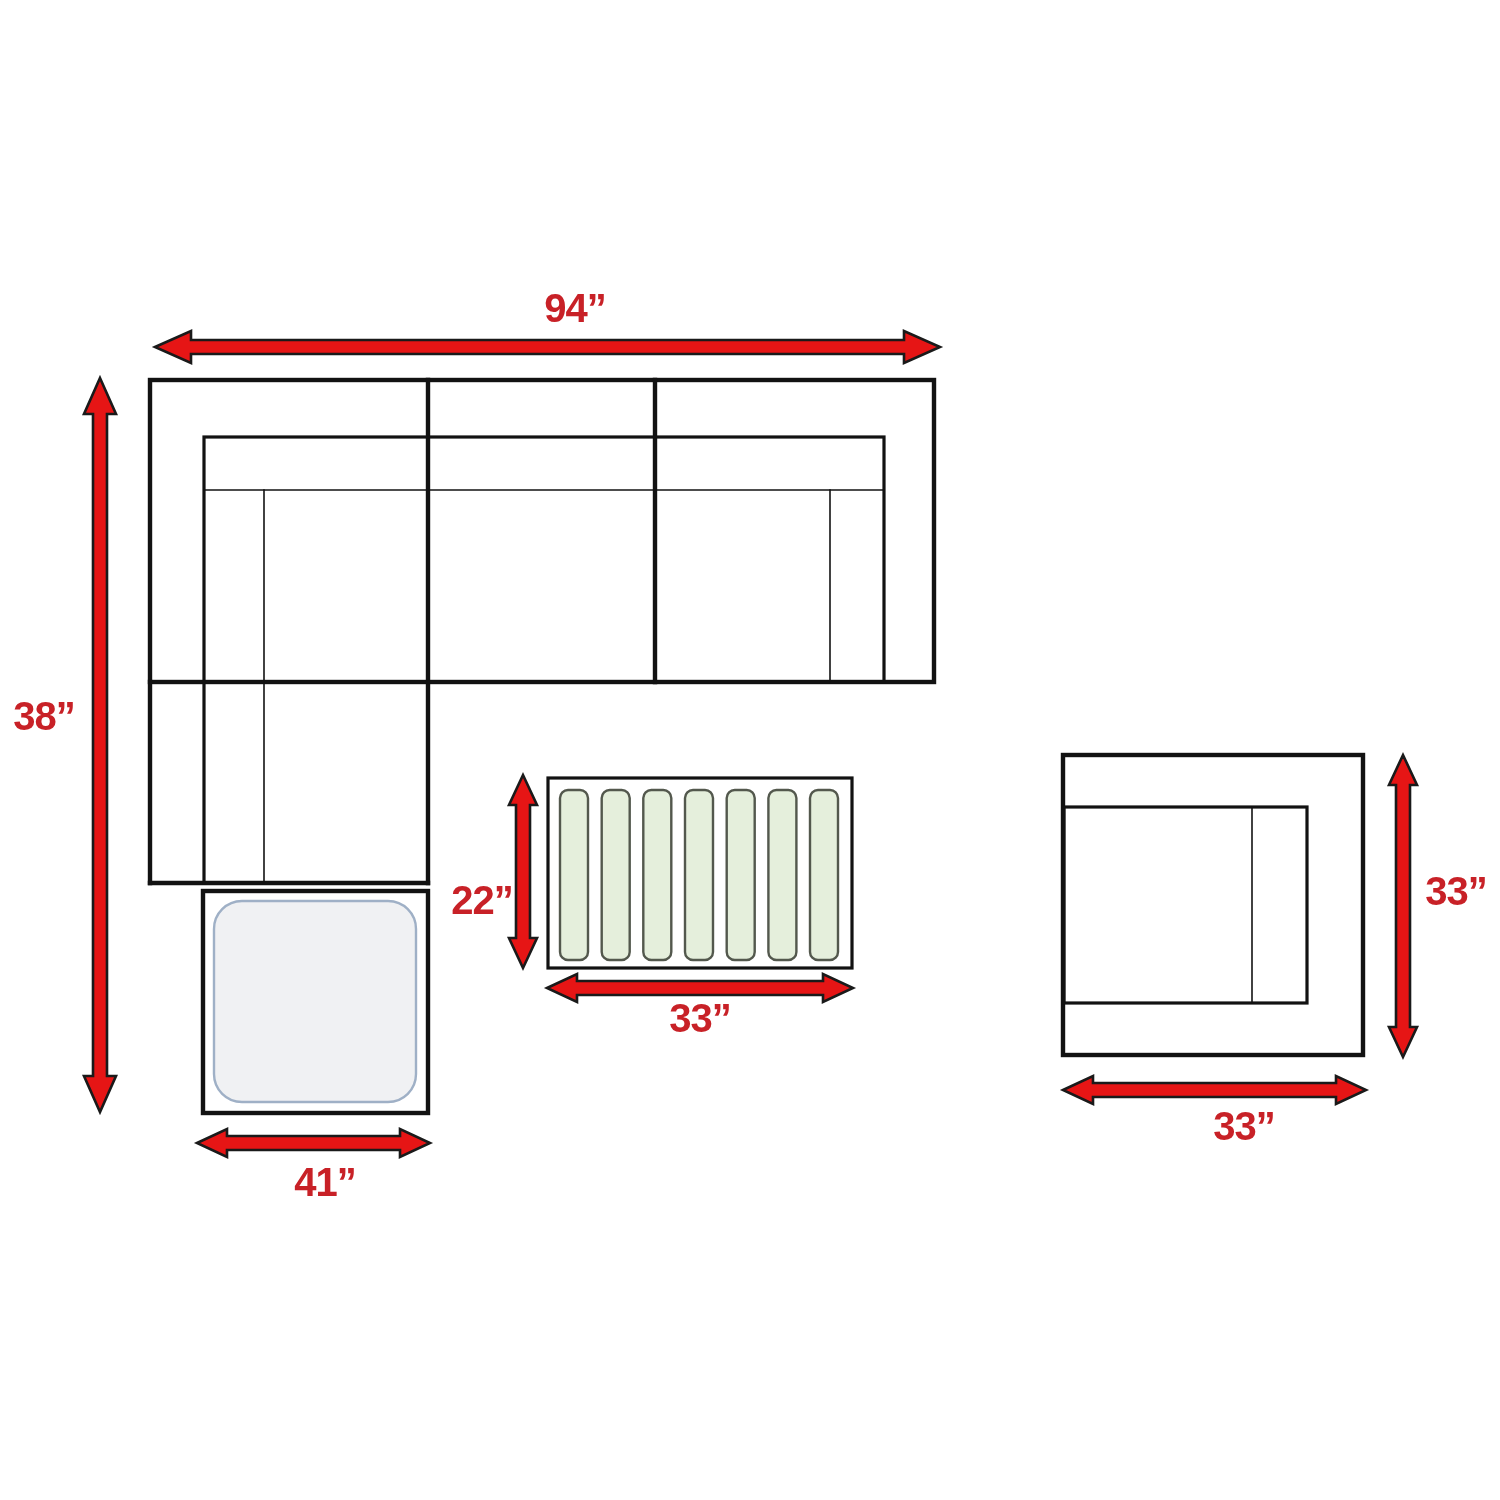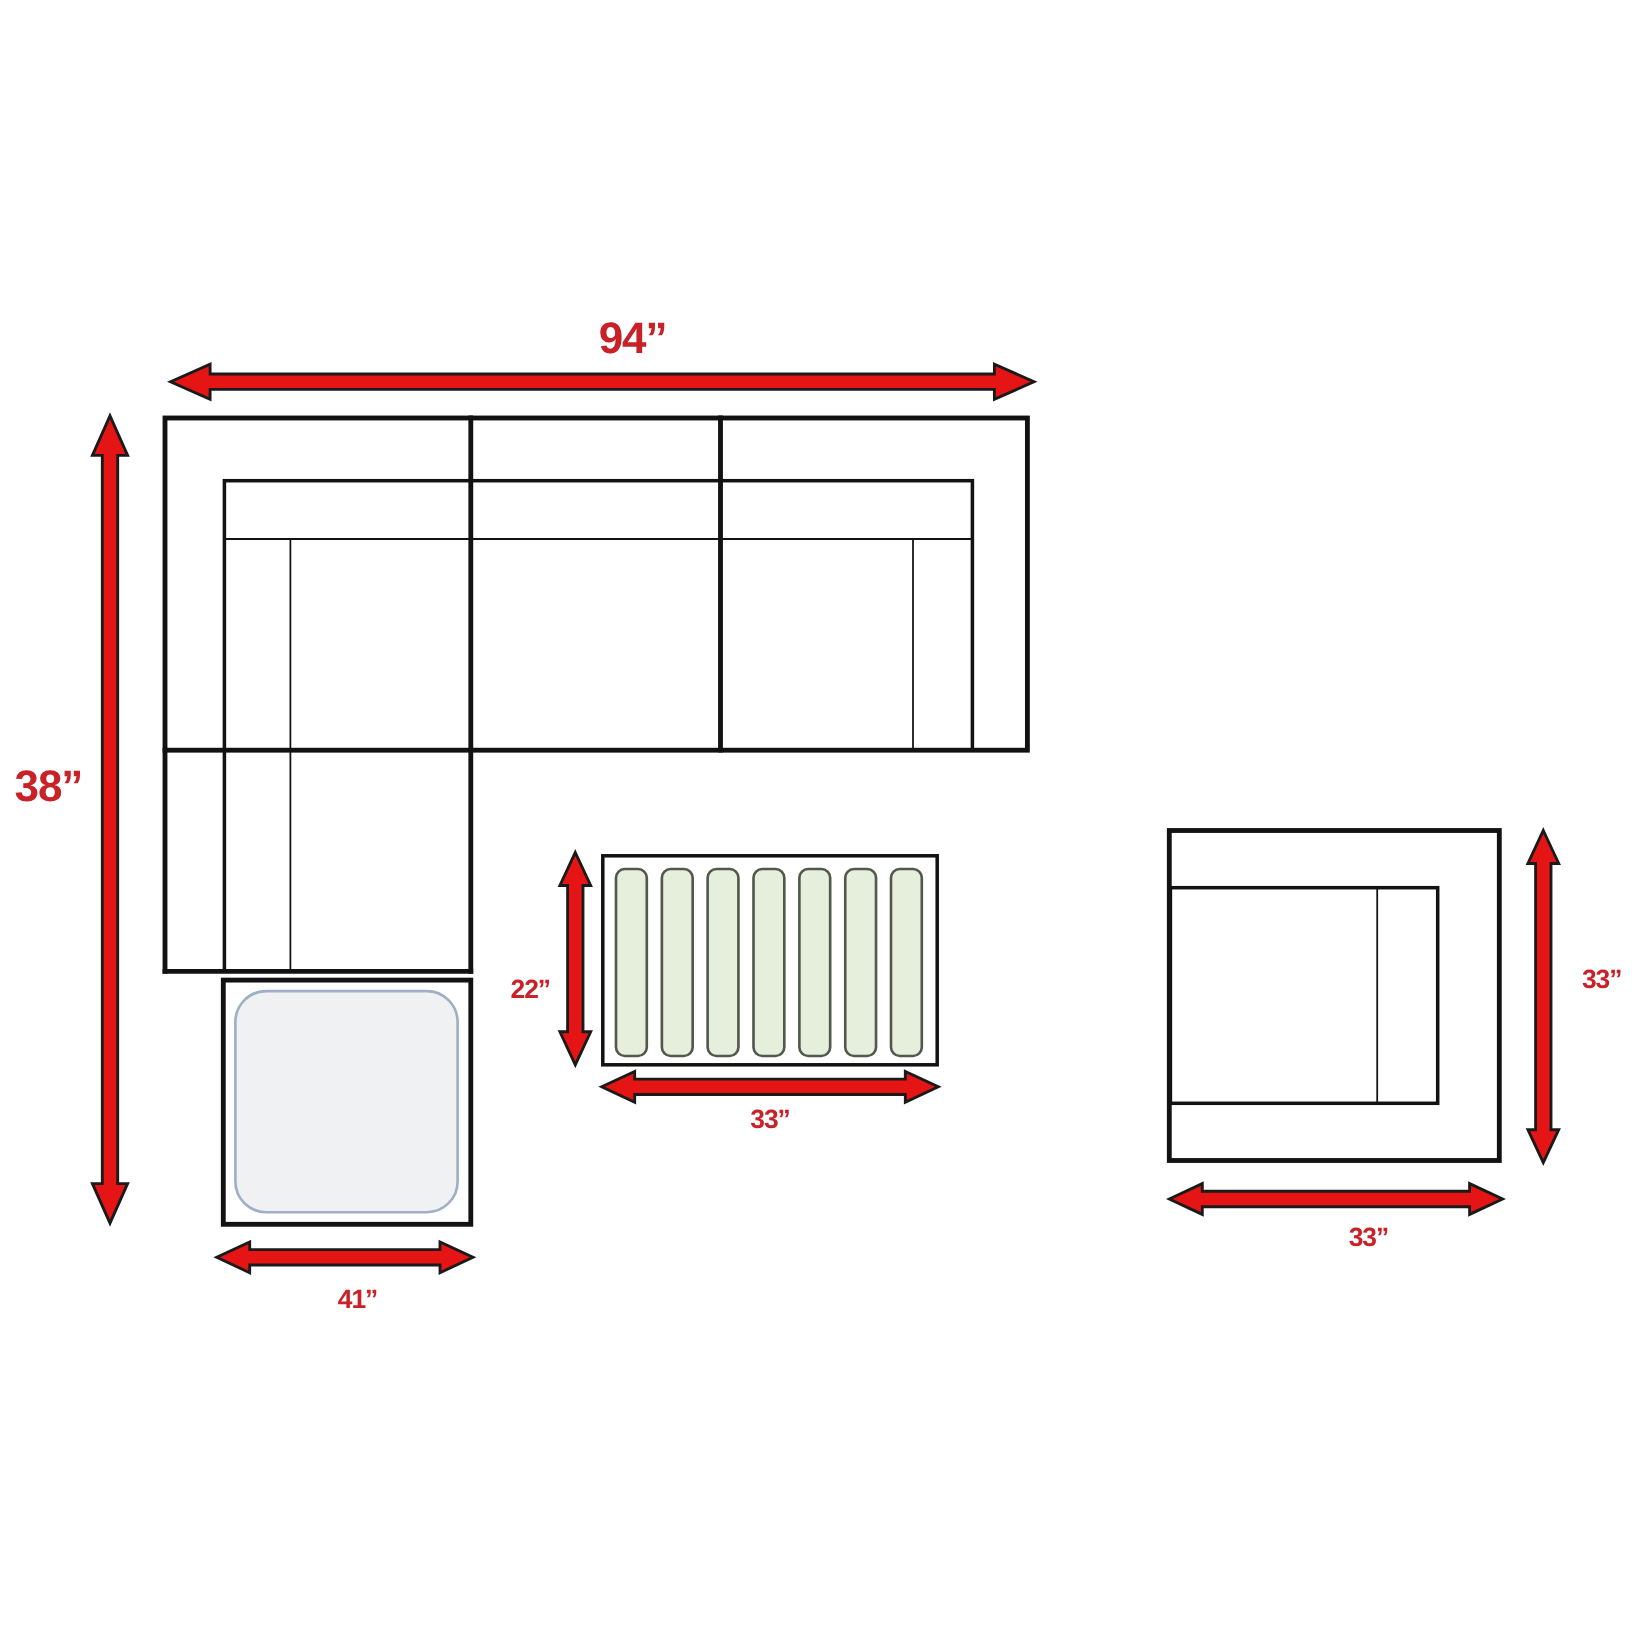--- a/index.html
+++ b/index.html
@@ -29,21 +29,21 @@
   }
   .ottoman-top{
     fill:var(--ottoman-top-fill,#f0f1f3);
     stroke:var(--ottoman-top-border,#9fb0c6);
     stroke-width:2.4;
   }
   .dim-label{
     position:absolute;
     transform:translate(-50%,-50%);
     font-weight:700;
-    font-size:24px;
+    font-size:40px;
     color:var(--label-red,#c9232a);
     white-space:nowrap;
     letter-spacing:-1px;
   }
   .dim-label.big{font-size:40px;}
 </style>
 </head>
 <body>
 
 <div class="canvas">

